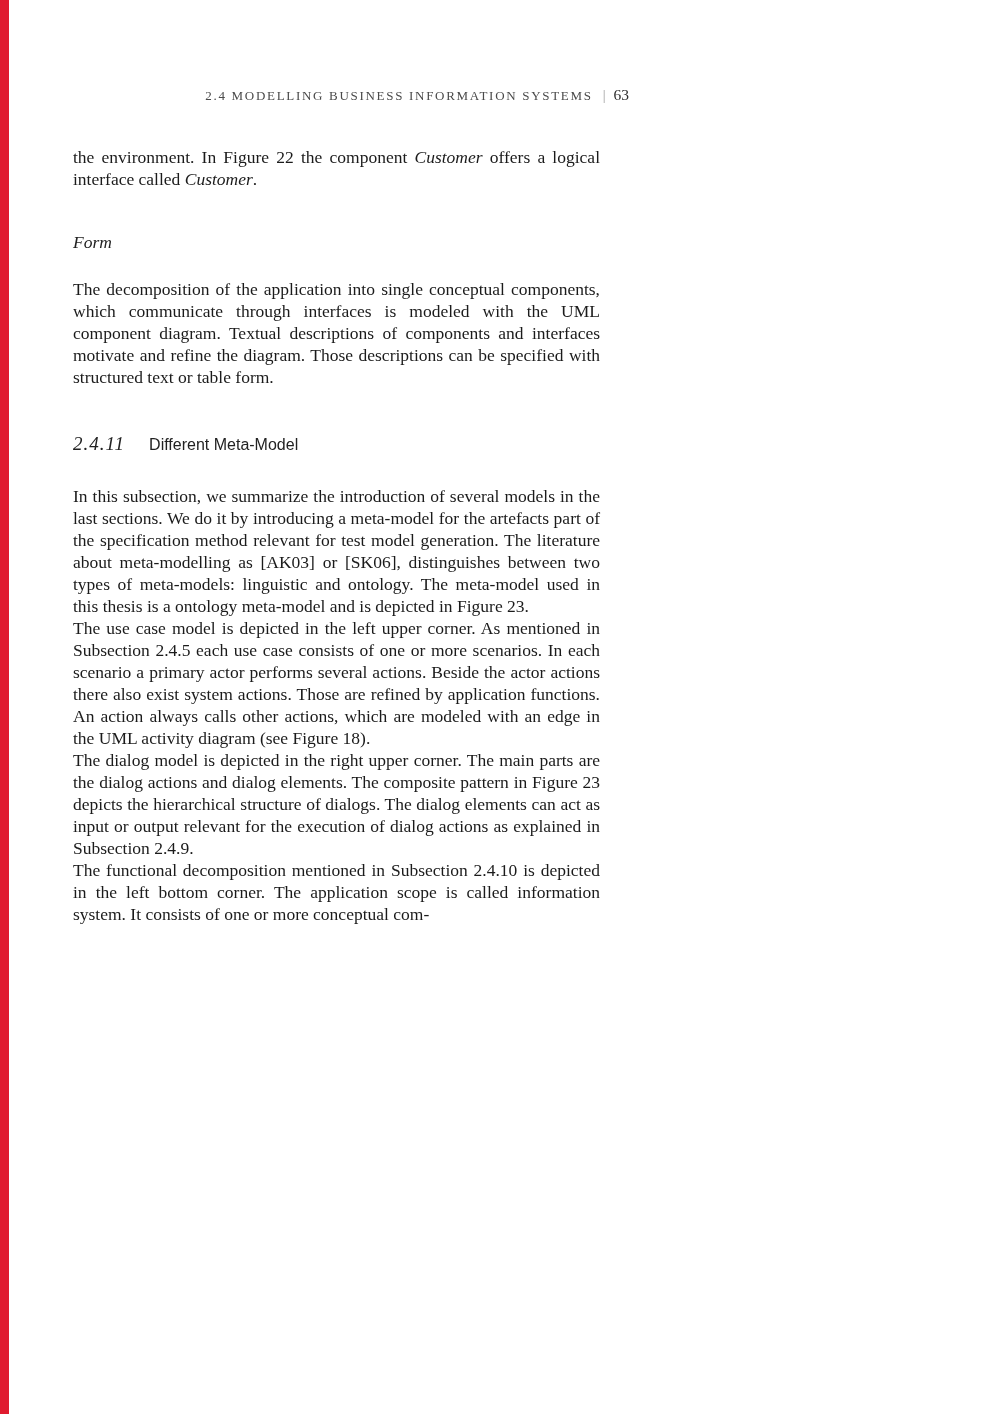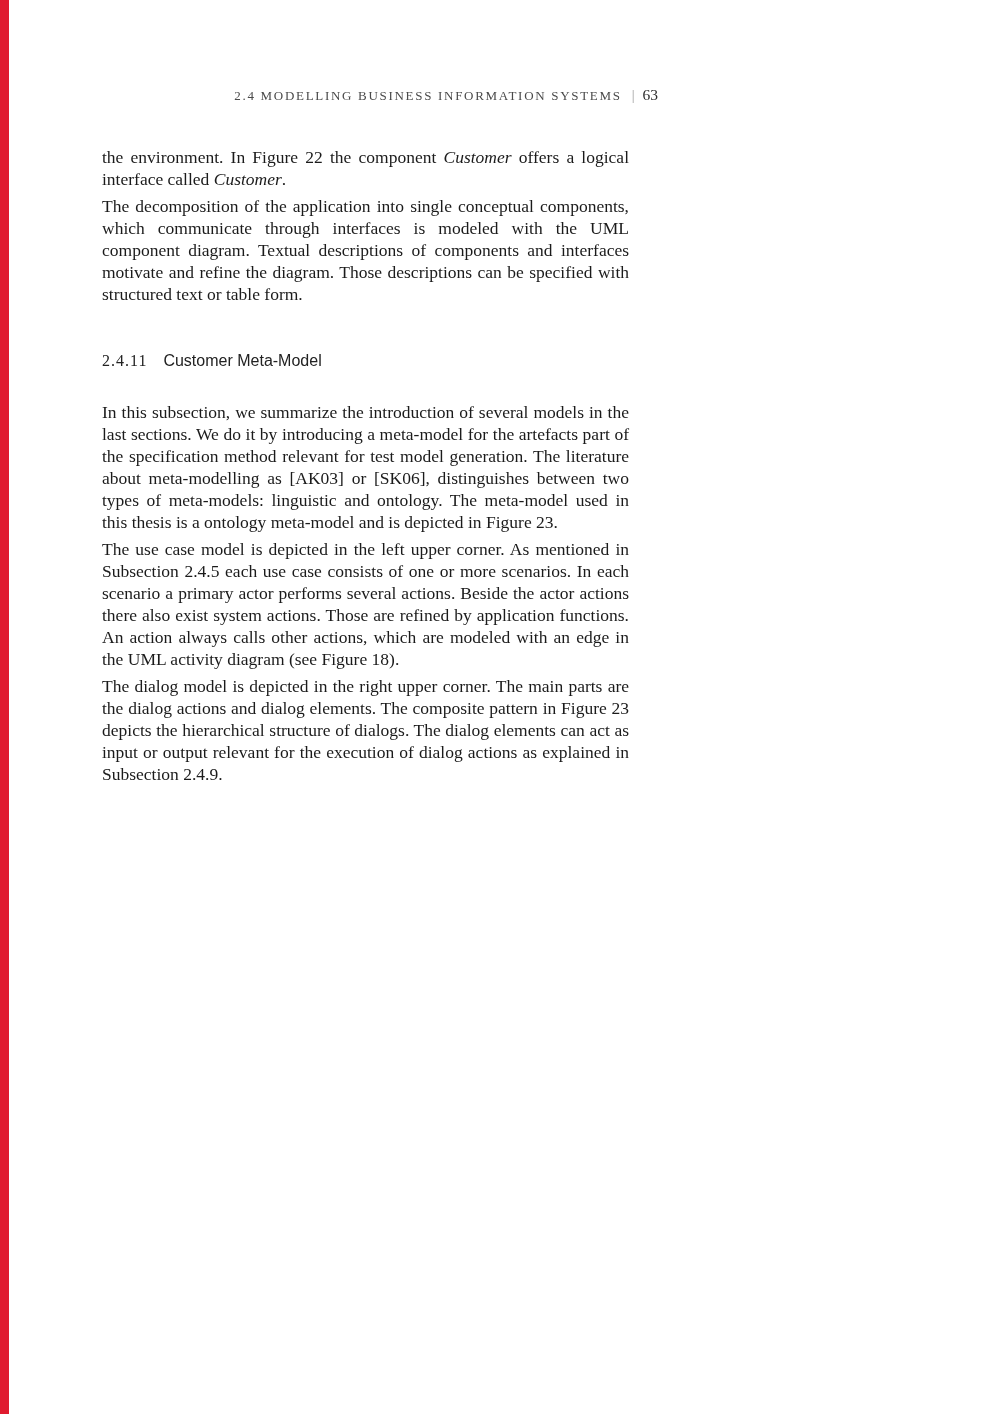--- a/index.html
+++ b/index.html
@@ -12,21 +12,21 @@
     font-family: "Liberation Serif", serif;
     color: var(--text, #1b1b1b);
   }
   .accent-bar {
     position: absolute;
     left: 0; top: 0;
     width: 9px; height: 100%;
     background: var(--accent-bar, #e01b2f);
   }
   .page {
-    padding: 86px 0 0 102px;
+    padding: 86px 0 0 73px;
   }
   .running-header {
     width: 556px;
     text-align: right;
     font-size: 13px;
     letter-spacing: 1.7px;
     color: var(--header-text, #4a4a4a);
     white-space: nowrap;
   }
   .header-sep {
@@ -41,21 +41,21 @@
     color: #2d2d2d;
   }
   .text-block {
     width: 527px;
     margin-top: 42px;
     font-size: 17.5px;
     line-height: 22px;
     text-align: justify;
   }
   .para { margin: 0; }
-  .para + .para { margin-top: 5px; }
+  .para + .para { }
   em { font-style: italic; }
   .form-heading {
     margin-top: 41px;
     margin-bottom: 25px;
     font-style: italic;
     font-weight: normal;
     font-size: 17.5px;
     text-align: left;
     color: #222222;
   }
@@ -63,46 +63,49 @@
     margin-top: 45px;
     margin-bottom: 29px;
     font-weight: normal;
     font-size: 16px;
     text-align: left;
     color: #222222;
     font-family: "Liberation Sans", sans-serif;
   }
   .subsection-number {
     font-family: "Liberation Serif", serif;
-    font-size: 16px;
+    font-size: 19px;
     letter-spacing: 1px;
-    margin-right: 16px;
+    margin-right: 24px;
+    font-style: italic;
   }
 </style>
 </head>
 <body>
 
 <div class="accent-bar"></div>
 
 <div class="page">
 
   <header class="running-header">
     <span class="section-label">2.4 MODELLING BUSINESS INFORMATION SYSTEMS</span><span class="header-sep">|</span><span class="page-number">63</span>
   </header>
 
   <main class="text-block">
 
     <p class="para"><span>the environment. In Figure 22 the component </span><em>Customer</em><span> offers a logical interface called </span><em>Customer</em><span>.</span></p>
 
+    <h3 class="form-heading">Form</h3>
 
     <p class="para">The decomposition of the application into single conceptual components, which communicate through interfaces is modeled with the UML component diagram. Textual descriptions of components and interfaces motivate and refine the diagram. Those descriptions can be specified with structured text or table form.</p>
 
     <h2 class="subsection">
-      <span class="subsection-number">2.4.11</span><span class="subsection-title">Customer Meta-Model</span>
+      <span class="subsection-number">2.4.11</span><span class="subsection-title">Different Meta-Model</span>
     </h2>
 
     <p class="para">In this subsection, we summarize the introduction of several models in the last sections. We do it by introducing a meta-model for the artefacts part of the specification method relevant for test model generation. The literature about meta-modelling as [AK03] or [SK06], distinguishes between two types of meta-models: linguistic and ontology. The meta-model used in this thesis is a ontology meta-model and is depicted in Figure 23.</p>
     <p class="para">The use case model is depicted in the left upper corner. As mentioned in Subsection 2.4.5 each use case consists of one or more scenarios. In each scenario a primary actor performs several actions. Beside the actor actions there also exist system actions. Those are refined by application functions. An action always calls other actions, which are modeled with an edge in the UML activity diagram (see Figure 18).</p>
     <p class="para">The dialog model is depicted in the right upper corner. The main parts are the dialog actions and dialog elements. The composite pattern in Figure 23 depicts the hierarchical structure of dialogs. The dialog elements can act as input or output relevant for the execution of dialog actions as explained in Subsection 2.4.9.</p>
+    <p class="para">The functional decomposition mentioned in Subsection 2.4.10 is depicted in the left bottom corner. The application scope is called information system. It consists of one or more conceptual com-</p>
 
   </main>
 
 </div>
 
 </body></html>

